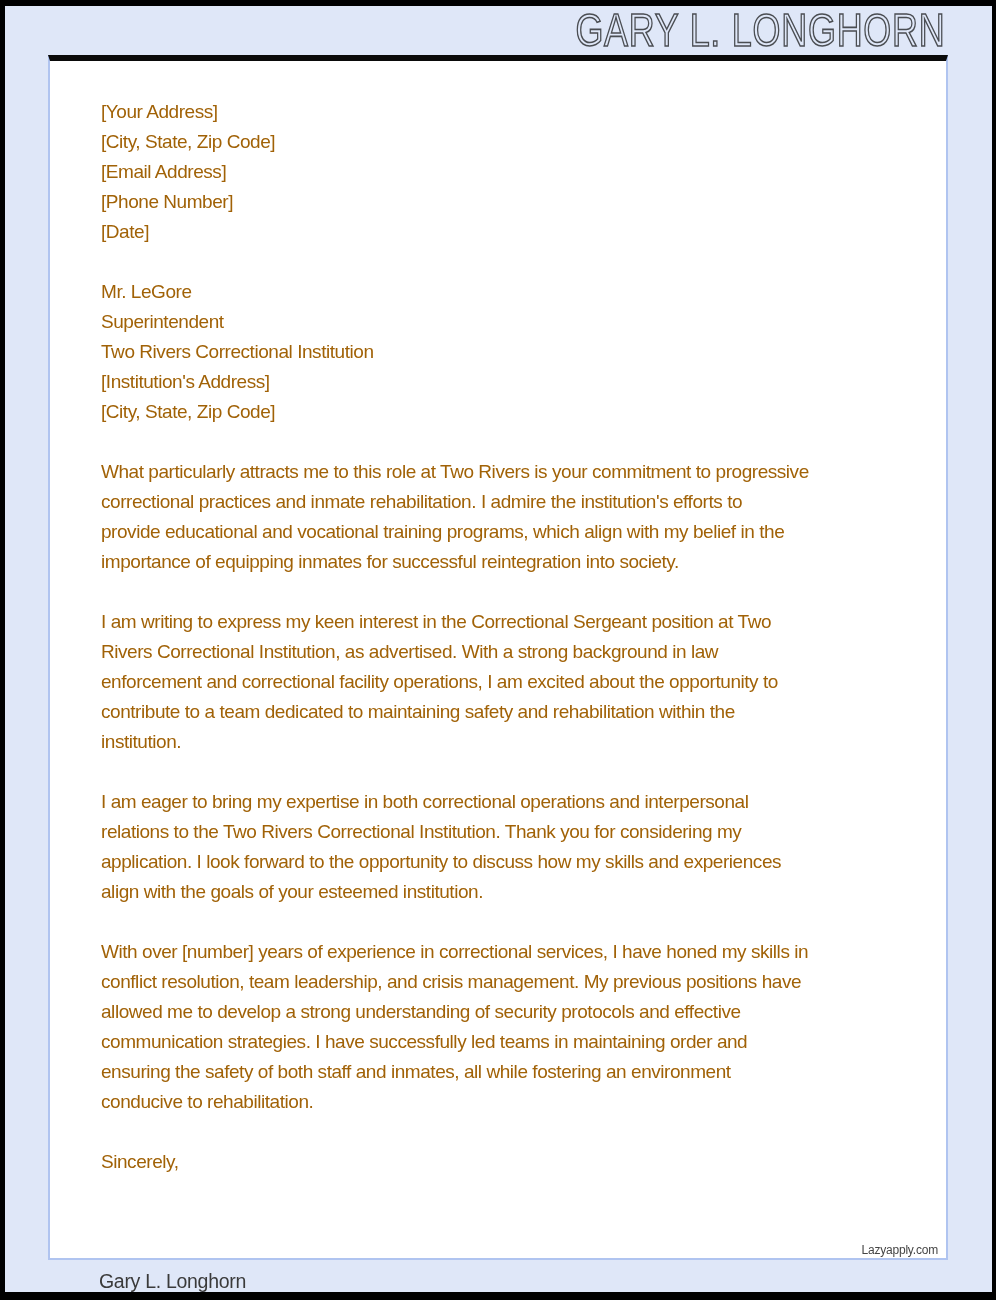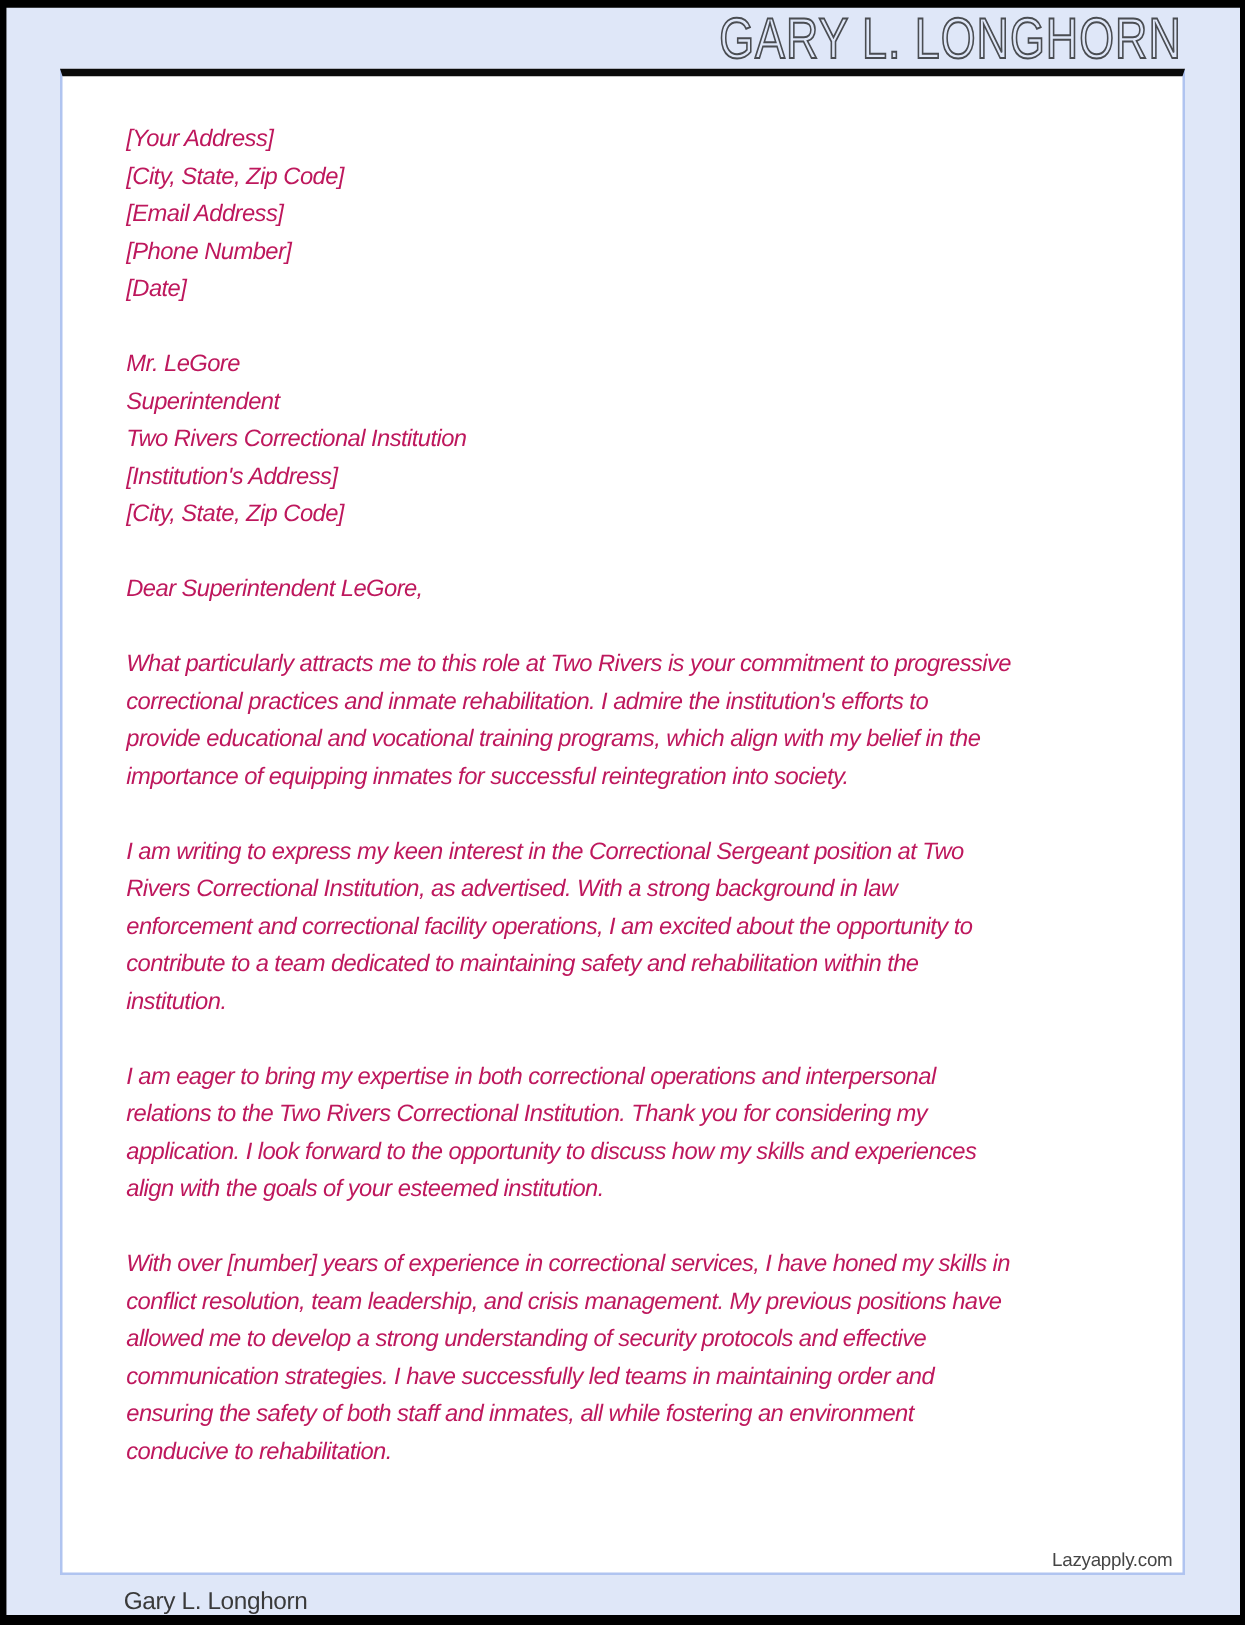--- a/index.html
+++ b/index.html
@@ -51,32 +51,31 @@
     border-top: 6px solid #0a0a0a;
     border-left: 2px solid #b0c4f0;
     border-right: 2px solid #b0c4f0;
     border-bottom: 2px solid #b0c4f0;
   }
   .letter-column {
     padding: 36px 15px 0 51px;
     font-size: 19px;
     line-height: 30px;
     letter-spacing: -0.45px;
-    color: #be185d;
-    font-style: italic;
+    color: #a16207;
   }
   .block {
     margin: 0 0 30px 0;
     white-space: pre-line;
   }
   .watermark {
     position: absolute;
     right: 8px;
     bottom: 1px;
-    font-size: 15px;
+    font-size: 12px;
     letter-spacing: -0.2px;
     color: #454545;
   }
   
   .signature {
     position: absolute;
     left: 99px;
     top: 1266px;
     font-size: 19.5px;
     line-height: 30px;
@@ -106,39 +105,39 @@
     <div class="block">[Your Address]
 [City, State, Zip Code]
 [Email Address]
 [Phone Number]
 [Date]</div>
     <div class="block">Mr. LeGore
 Superintendent
 Two Rivers Correctional Institution
 [Institution's Address]
 [City, State, Zip Code]</div>
-    <div class="block">Dear Superintendent LeGore,</div>
     <div class="block">What particularly attracts me to this role at Two Rivers is your commitment to progressive
 correctional practices and inmate rehabilitation. I admire the institution's efforts to
 provide educational and vocational training programs, which align with my belief in the
 importance of equipping inmates for successful reintegration into society.</div>
     <div class="block">I am writing to express my keen interest in the Correctional Sergeant position at Two
 Rivers Correctional Institution, as advertised. With a strong background in law
 enforcement and correctional facility operations, I am excited about the opportunity to
 contribute to a team dedicated to maintaining safety and rehabilitation within the
 institution.</div>
     <div class="block">I am eager to bring my expertise in both correctional operations and interpersonal
 relations to the Two Rivers Correctional Institution. Thank you for considering my
 application. I look forward to the opportunity to discuss how my skills and experiences
 align with the goals of your esteemed institution.</div>
     <div class="block">With over [number] years of experience in correctional services, I have honed my skills in
 conflict resolution, team leadership, and crisis management. My previous positions have
 allowed me to develop a strong understanding of security protocols and effective
 communication strategies. I have successfully led teams in maintaining order and
 ensuring the safety of both staff and inmates, all while fostering an environment
 conducive to rehabilitation.</div>
+    <div class="block">Sincerely,</div>
   </div>
   <div class="watermark">Lazyapply.com</div>
 </div>
 
 <div class="signature">Gary L. Longhorn</div>
 
 <div class="frame-overlay"></div>
 
 </body></html>

